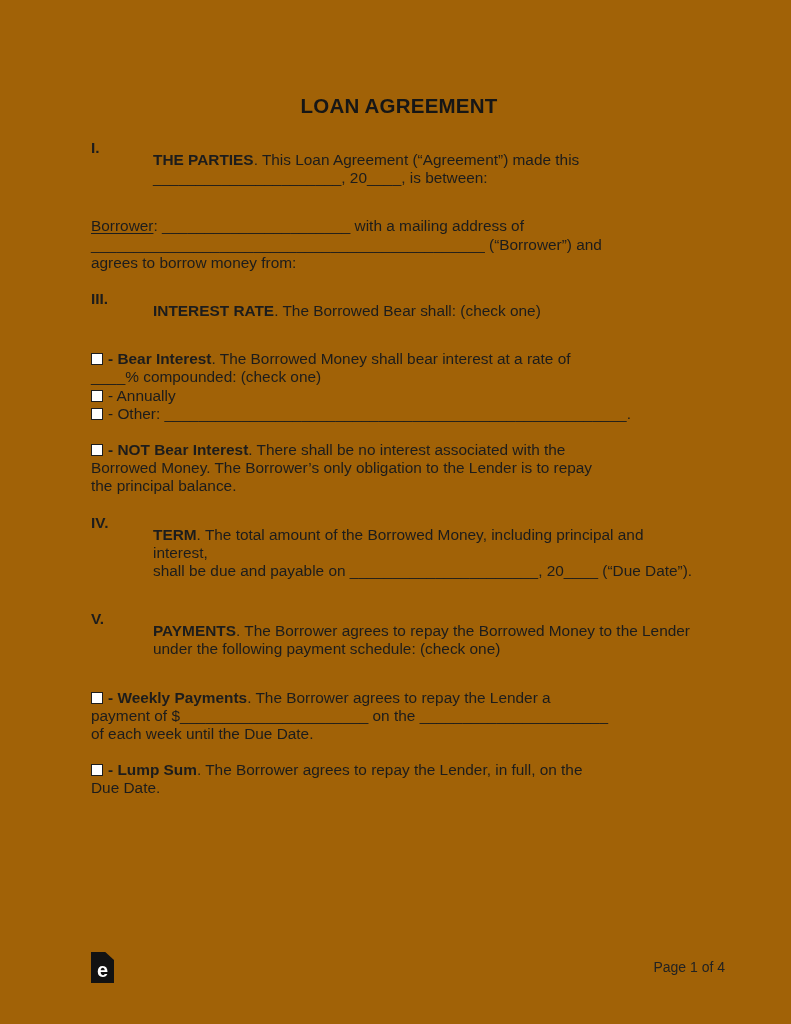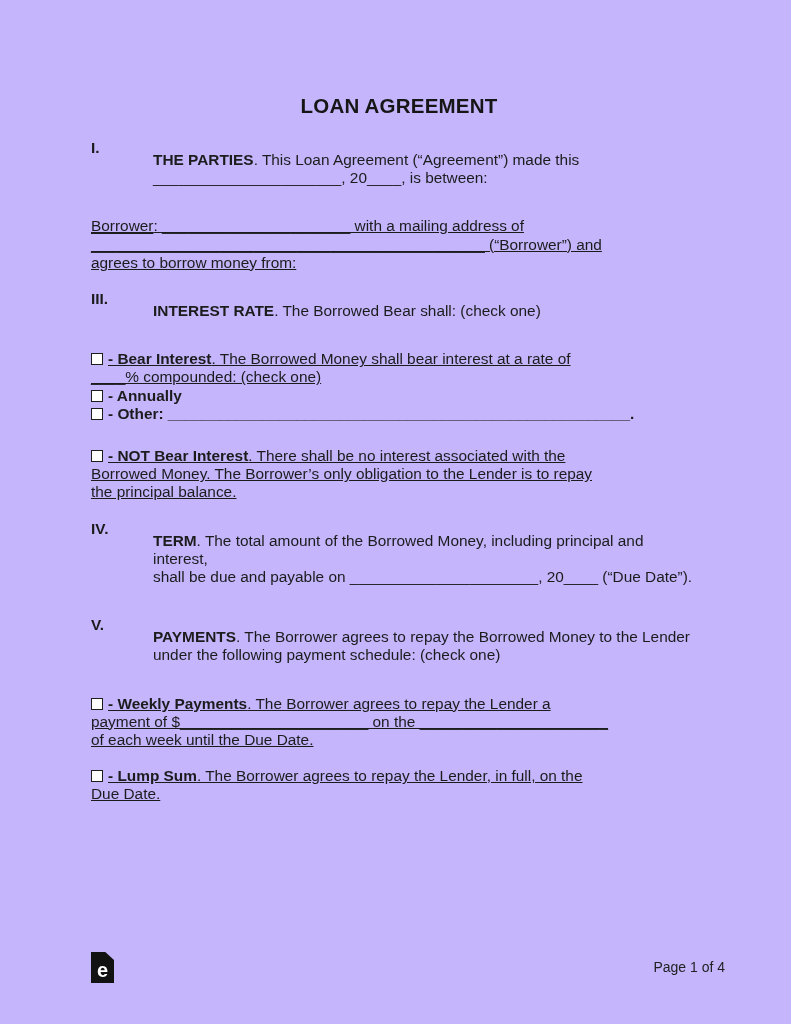--- a/index.html
+++ b/index.html
@@ -1,20 +1,20 @@
 <!DOCTYPE html>
 <html><head>
 <meta charset="utf-8">
 <style>
   html, body { margin:0; padding:0; background:#ffffff; }
   .page {
     position:relative;
     width:791px; height:1024px;
     margin:0 auto;
-    background:#c4b5fd;
+    background:#a16207;
     box-sizing:border-box;
     padding:94px 84px 0 91px;
     font-family:"Liberation Sans", sans-serif;
     font-size:15.4px;
     line-height:18.2px;
     color:#1c1c1c;
     overflow:hidden;
   }
   .title {
     font-size:20.5px;
@@ -23,23 +23,23 @@
     text-align:center;
     letter-spacing:0.2px;
     margin:0 0 21px 0;
     color:#161616;
   }
   .sec { display:flex; margin:0 0 18px 0; }
   .num { width:50px; flex:none; font-weight:bold; }
   .secbody { flex:1; margin:12px; white-space:pre-wrap; }
   p.para { margin:0 0 18px 0; white-space:pre-wrap; }
   p.tight { margin-bottom:0; }
-  .ind1 { margin-left:95px;text-decoration:underline; }
+  .ind1 { margin-left:95px; }
   .ind2 { margin-left:141px; }
-  .options { margin-bottom:24px;font-weight:bold; }
+  .options { margin-bottom:18px; }
   .options p.para { margin-bottom:0; }
   b { font-weight:bold; }
   .u { text-decoration:underline; text-underline-offset:2px; }
   .checkbox {
     display:inline-block;
     width:10px; height:10px;
     border:1.5px solid #1d1d1d;
     background:#ffffff;
     margin-right:5px;
     vertical-align:-1px;

